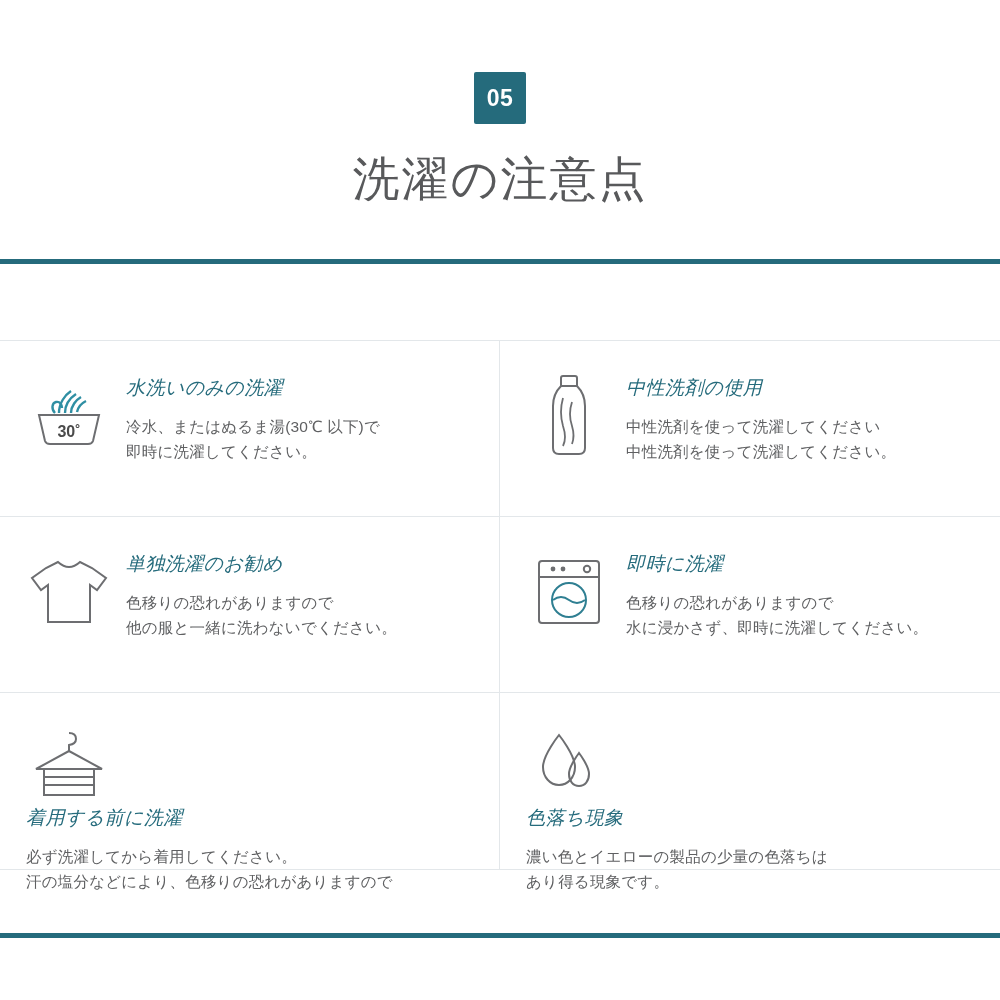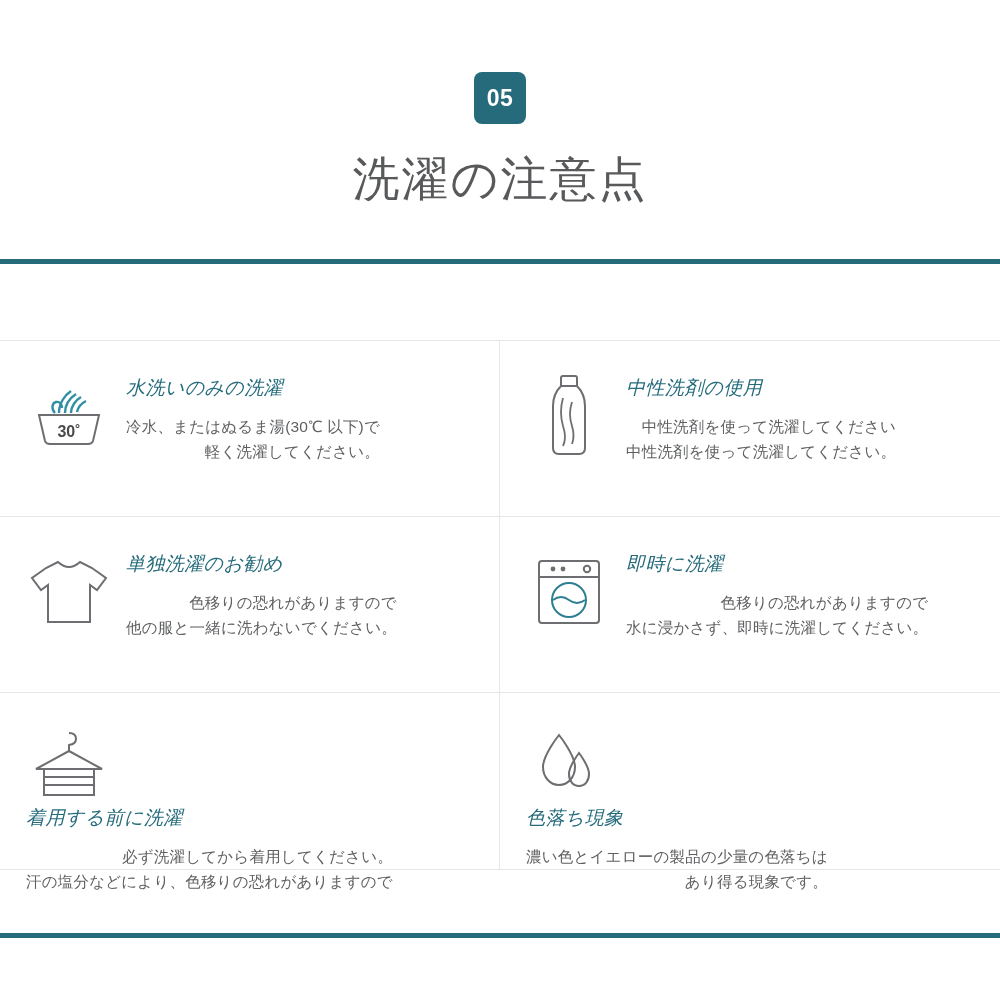--- a/index.html
+++ b/index.html
@@ -31,21 +31,21 @@
   .step-badge {
     display: inline-block;
     width: 52px;
     height: 52px;
     line-height: 52px;
     background: #256b7c;
     color: #ffffff;
     font-size: 23px;
     font-weight: bold;
     letter-spacing: 0.5px;
-    border-radius: 8px;
+    border-radius: 2px;
   }
 
   .page-title {
     margin-top: 24px;
     font-size: 47px;
     color: #58595b;
     letter-spacing: 2px;
     font-weight: normal;
   }
 
@@ -107,21 +107,20 @@
     font-weight: normal;
     letter-spacing: 0.4px;
     font-style: italic;
   }
 
   .cell-line {
     color: #5f6062;
     font-size: 15.5px;
     line-height: 25px;
     letter-spacing: 0.2px;
-    text-align: right;
   }
 
   
   .footer-rule {
     position: absolute;
     left: 0;
     bottom: 62px;
     width: 100%;
     height: 5px;
     background: #256b7c;
@@ -152,21 +151,21 @@
           <path d="M36 32 C36 24 41 17 47 13" stroke="#2f8fa3" stroke-width="2.4" fill="none"></path>
           <path d="M42 32 C42 25 47 19 52 16" stroke="#2f8fa3" stroke-width="2.4" fill="none"></path>
           <path d="M48 31 C49 26 53 22 57 20" stroke="#2f8fa3" stroke-width="2.4" fill="none"></path>
           <path d="M26 32 C22 28 23 22 27 21 C31 20 33 24 33 27" stroke="#2f8fa3" stroke-width="2.4" fill="none"></path>
           <text x="40" y="56" font-family="'Liberation Sans', sans-serif" font-size="16" font-weight="bold" fill="#4a4a4a" stroke="none" text-anchor="middle">30˚</text>
         </svg>
       </div>
       <div class="cell-body">
         <div class="cell-title">水洗いのみの洗濯</div>
         <div class="cell-line">冷水、またはぬるま湯(30℃ 以下)で</div>
-        <div class="cell-line">軽く洗濯してください。</div>
+        <div class="cell-line">即時に洗濯してください。</div>
       </div>
     </div>
 
     <div class="cell">
       <div class="cell-icon">
         <svg class="icon-svg" width="60" height="88" viewBox="0 0 60 88" fill="none" stroke="#6d6e71" stroke-width="2">
           <path d="M24 4 L36 4 Q38 4 38 6 L38 14 L22 14 L22 6 Q22 4 24 4 Z"></path>
           <path d="M22 14 Q14 22 14 34 L14 76 Q14 82 20 82 L40 82 Q46 82 46 76 L46 34 Q46 22 38 14"></path>
           <path d="M24 26 Q20 40 24 54 Q28 66 24 74" stroke="#6d6e71" stroke-width="1.8" fill="none"></path>
           <path d="M33 30 Q29 42 33 54 Q36 64 33 72" stroke="#6d6e71" stroke-width="1.8" fill="none"></path>

